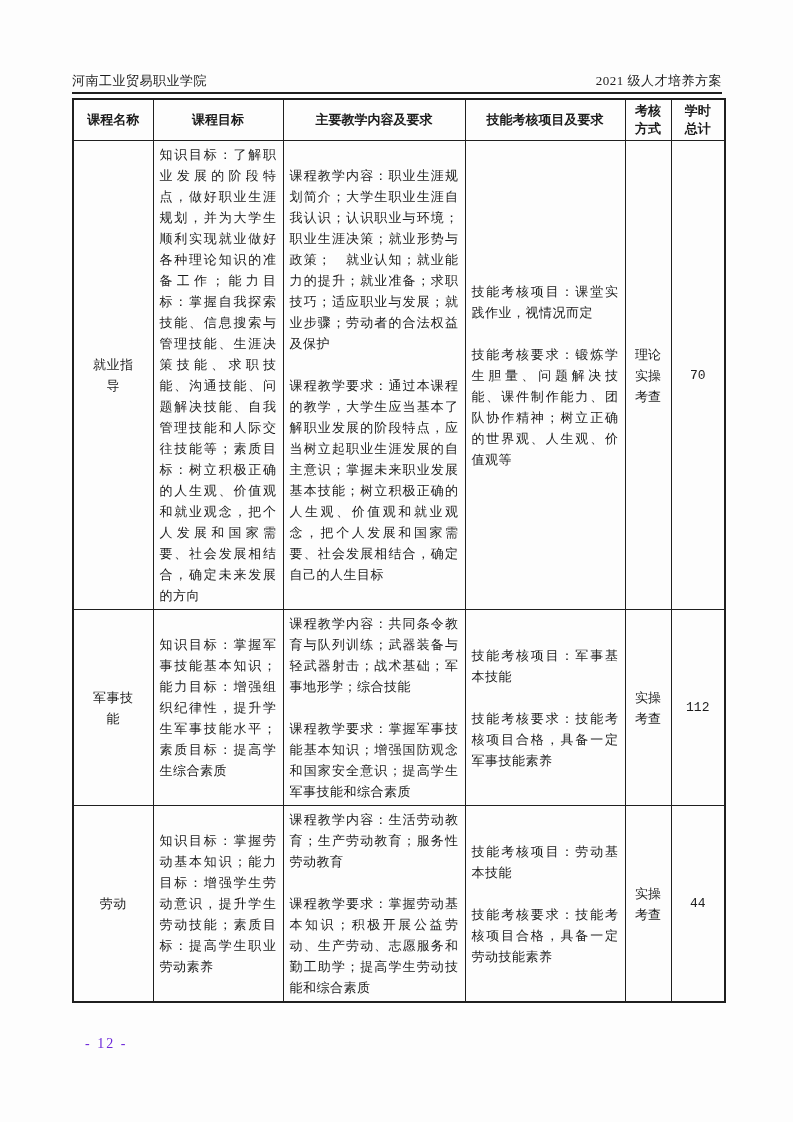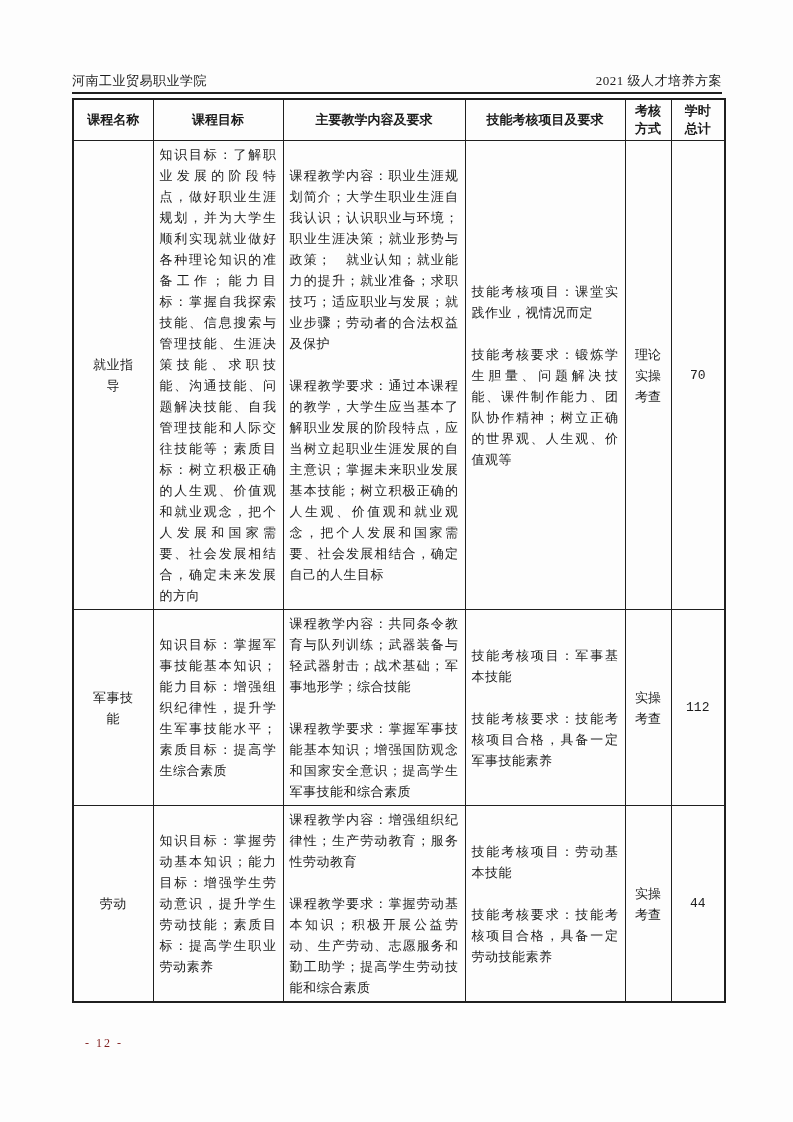--- a/index.html
+++ b/index.html
@@ -64,21 +64,21 @@
   td.cell-method{
     text-align:center;vertical-align:middle;
     white-space:pre-line;padding:2px 1px;letter-spacing:0;
   }
   tr.r0 td.cell-method{vertical-align:top;}
   td.cell-hours{text-align:center;vertical-align:middle;letter-spacing:0;font-family:Liberation Mono, monospace;}
   td p{margin:0;}
   td p + p{margin-top:21px;}
   .page-footer{
     position:absolute;top:1036px;left:85px;
-    font-size:12px;letter-spacing:2px;color:#7f1d1d;
+    font-size:14px;letter-spacing:2px;color:#6d28d9;
   }
 </style>
 </head>
 <body>
 
 <div class="page-header">
   <span>河南工业贸易职业学院</span>
   <span>2021 级人才培养方案</span>
 </div>
 <div class="header-rule"></div>
@@ -139,21 +139,21 @@
       <td class="cell-method">实操
 考查</td>
       <td class="cell-hours">112</td>
     </tr>
     <tr class="r3">
       <td class="cell-course">劳动</td>
       <td>
         <p>知识目标：掌握劳动基本知识；能力目标：增强学生劳动意识，提升学生劳动技能；素质目标：提高学生职业劳动素养</p>
       </td>
       <td>
-        <p>课程教学内容：增强组织纪律性；生产劳动教育；服务性劳动教育</p>
+        <p>课程教学内容：生活劳动教育；生产劳动教育；服务性劳动教育</p>
         <p>课程教学要求：掌握劳动基本知识；积极开展公益劳动、生产劳动、志愿服务和勤工助学；提高学生劳动技能和综合素质</p>
       </td>
       <td>
         <p>技能考核项目：劳动基本技能</p>
         <p>技能考核要求：技能考核项目合格，具备一定劳动技能素养</p>
       </td>
       <td class="cell-method">实操
 考查</td>
       <td class="cell-hours">44</td>
     </tr>

